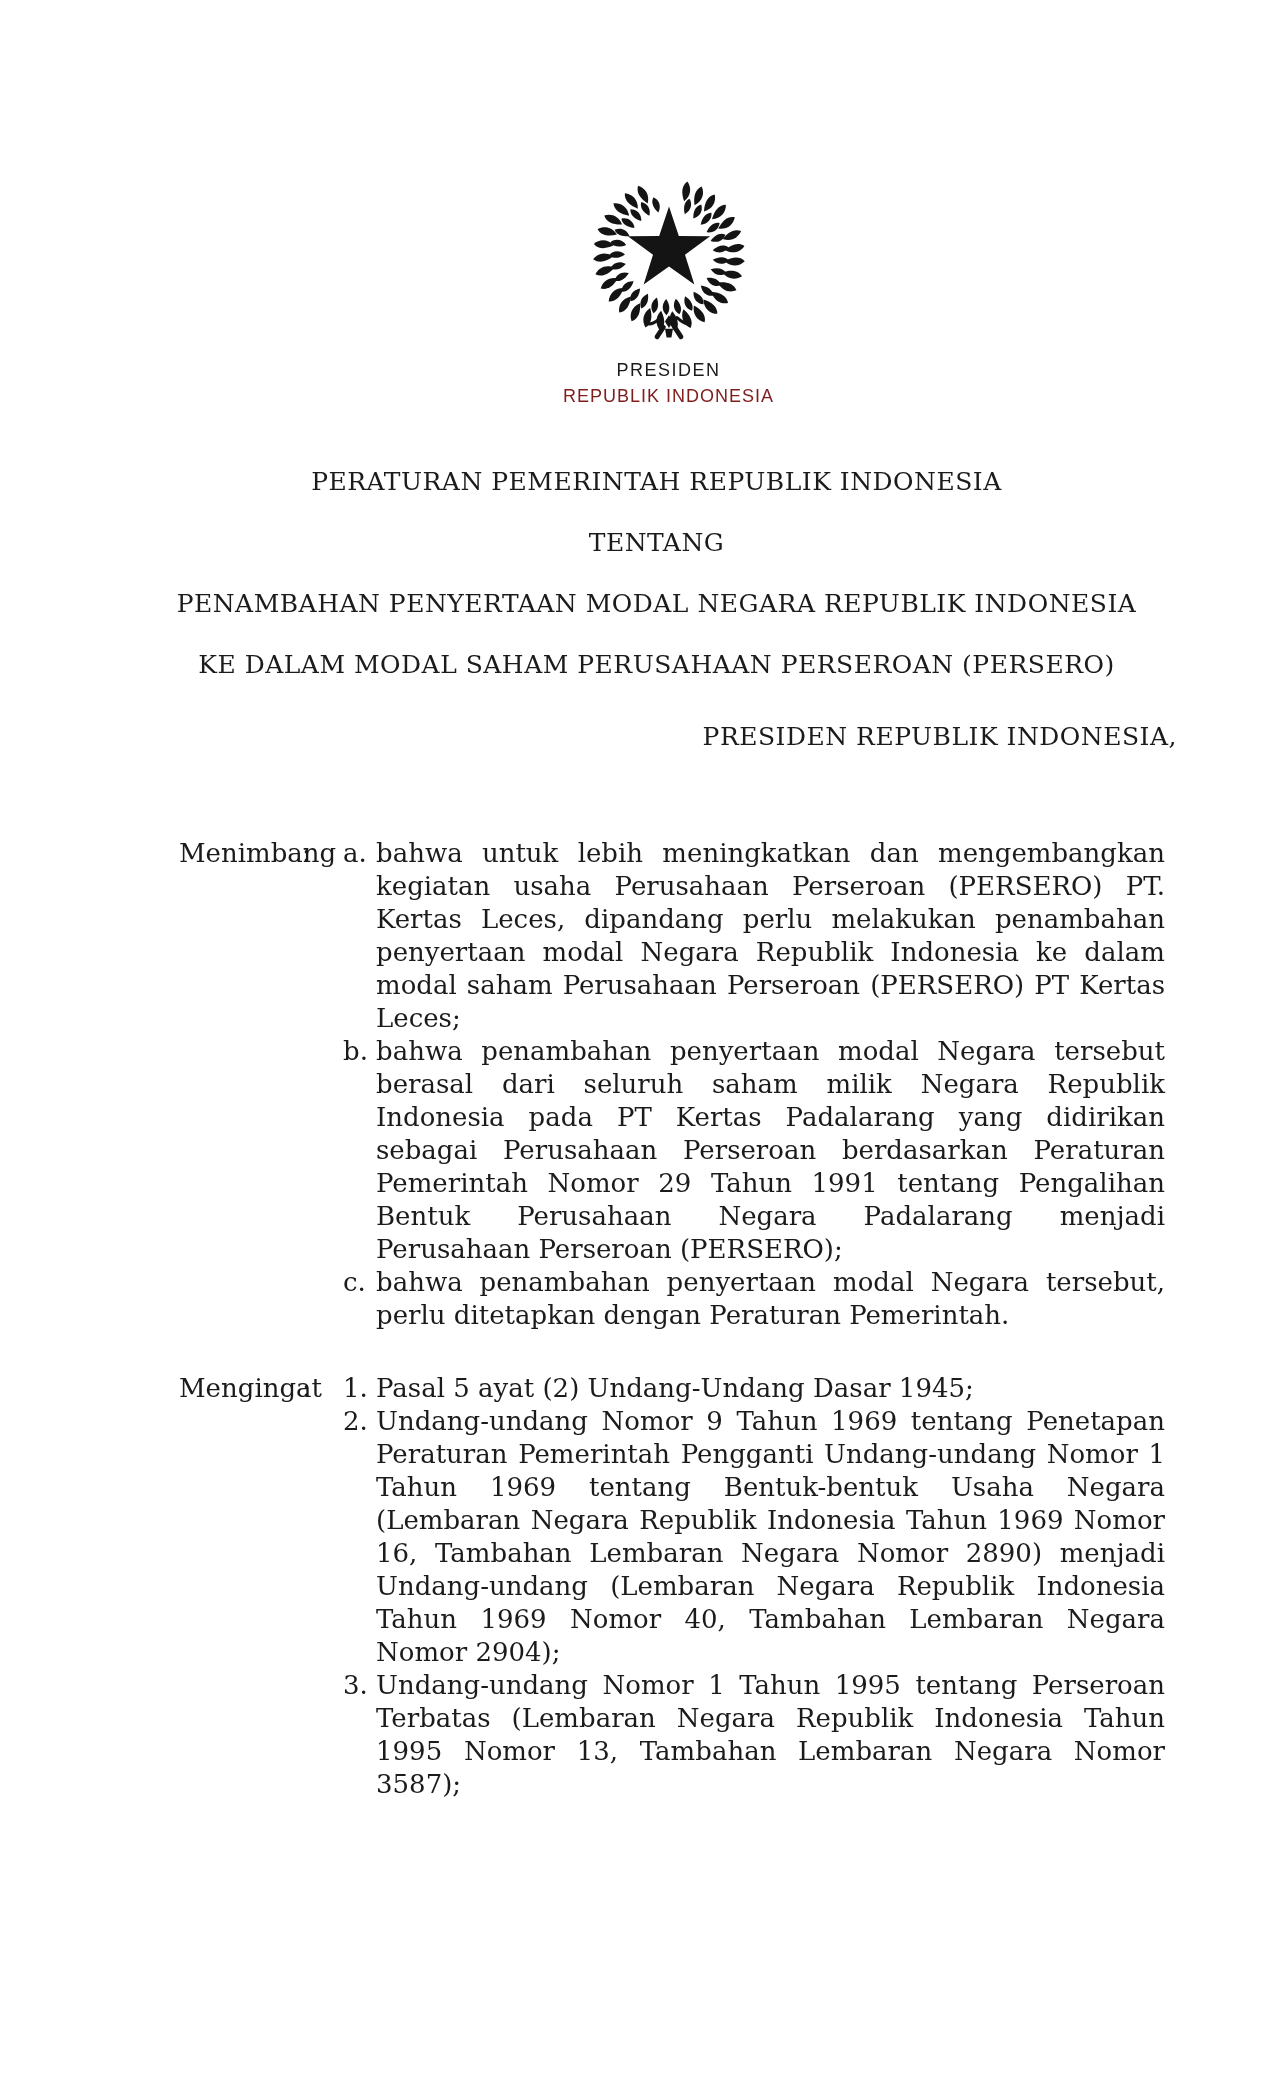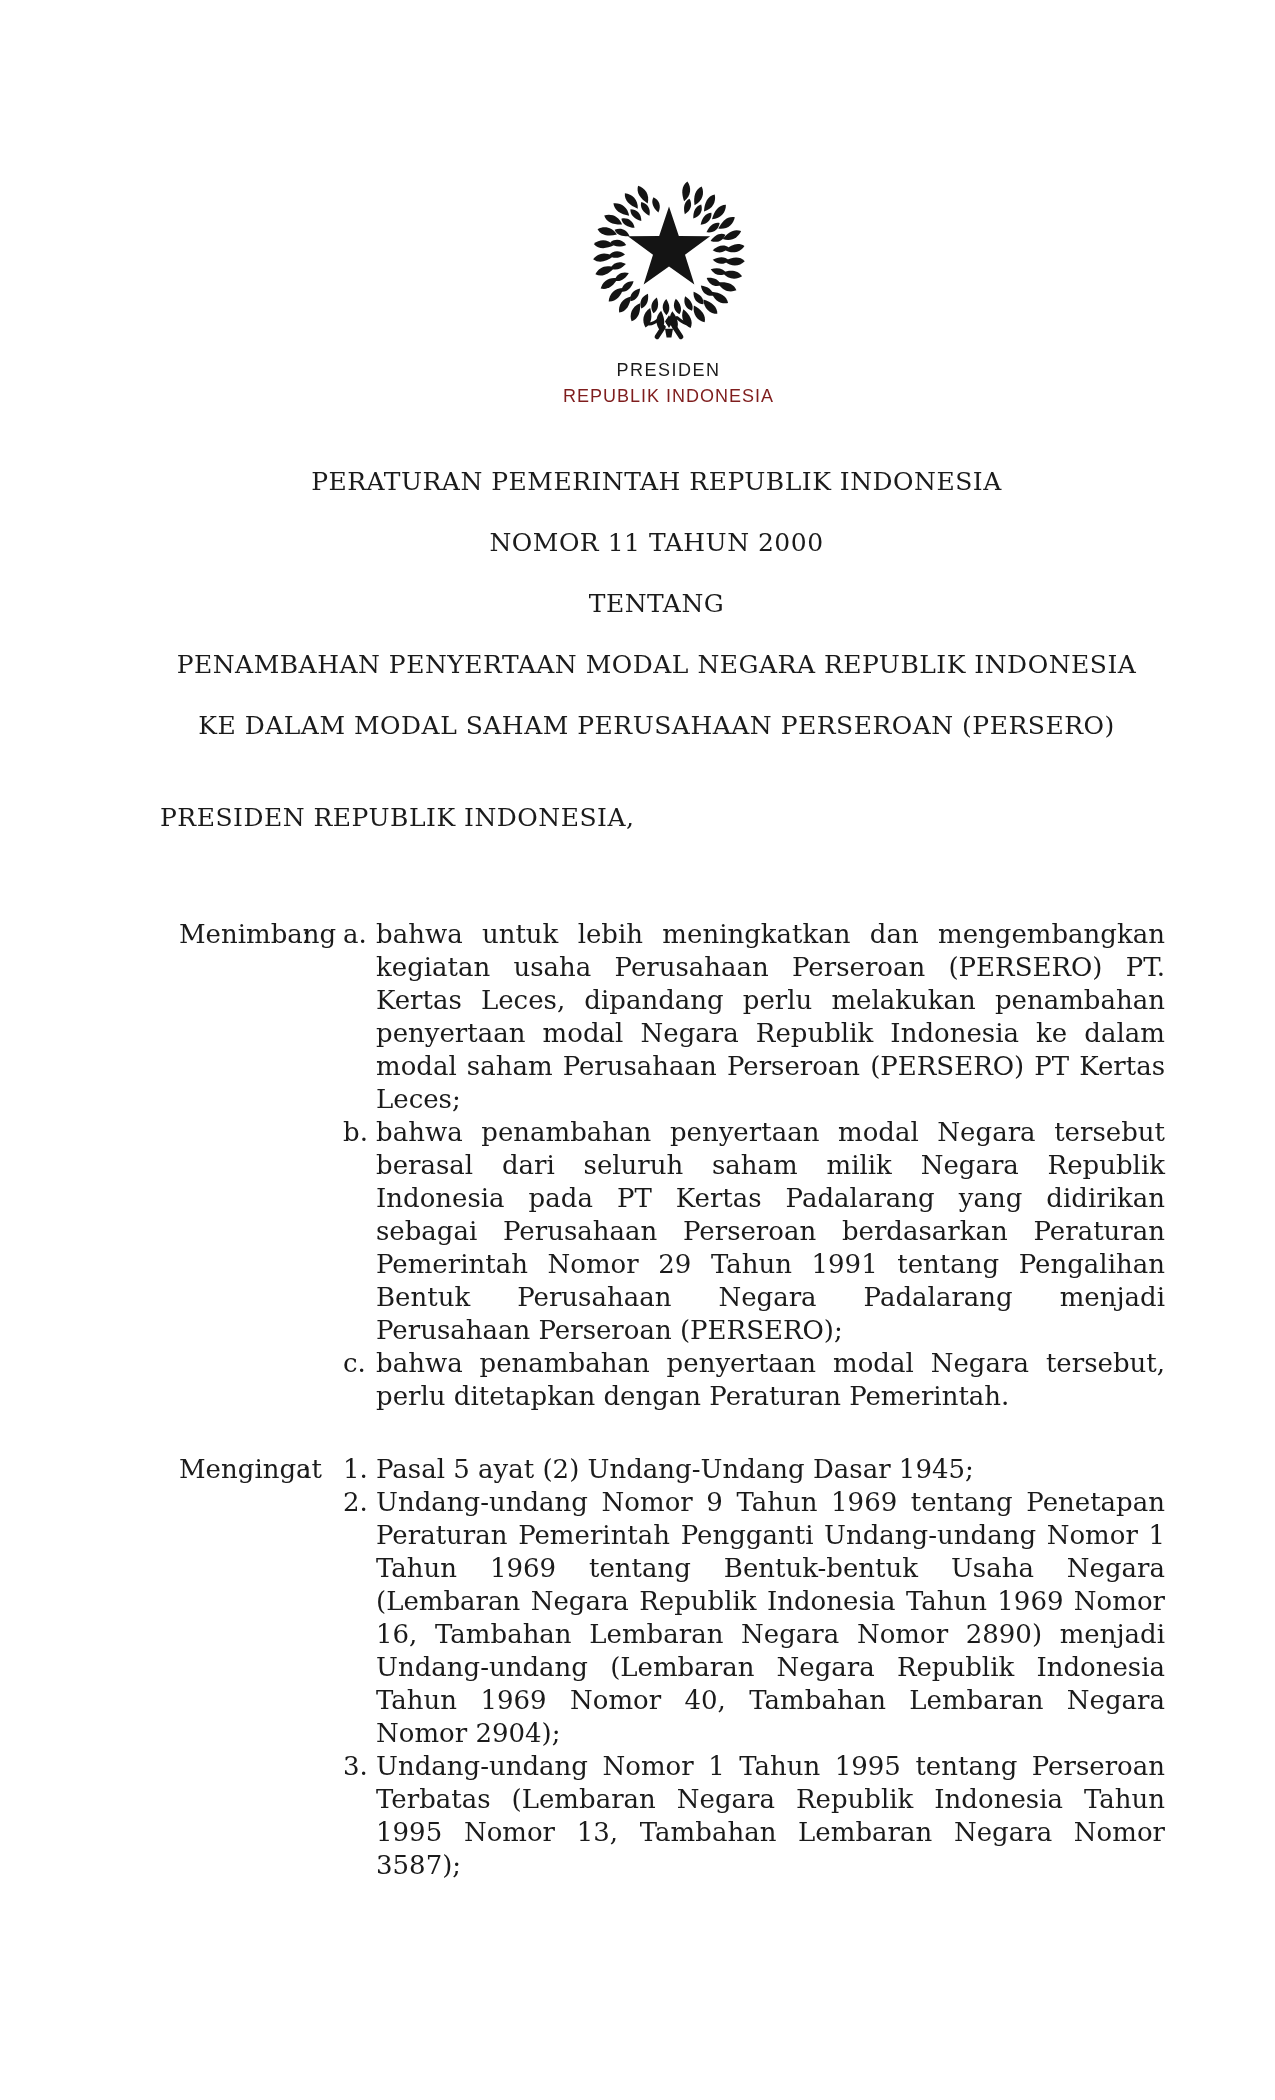--- a/index.html
+++ b/index.html
@@ -58,22 +58,22 @@
     left: 0;
   }
   .title-line {
     font-size: 25px;
     line-height: 33px;
     margin-bottom: 28px;
     letter-spacing: 0.5px;
     white-space: nowrap;
   }
   .opening {
-    margin-top: 59px;
-    text-align: left;
+    margin-top: 39px;
+    text-align: right;
     position: relative;
     left: 12px;
     font-size: 25px;
     line-height: 33px;
     letter-spacing: 0.5px;
   }
 
   
   .clauses {
     margin-top: 84px;
@@ -193,21 +193,20 @@
         <path d="M107,190 l8,12" fill="none" stroke-width="6"></path>
         <path d="M95,192 h10 l-2,11 h-6 Z" stroke="none"></path>
       </g>
     </svg>
     <div class="caption-1">PRESIDEN</div>
     <div class="caption-2">REPUBLIK INDONESIA</div>
   </div>
 
   <div class="title-block">
     <div class="title-line">PERATURAN PEMERINTAH REPUBLIK INDONESIA</div>
-    <div class="title-line">NOMOR 11 TAHUN 2000</div>
     <div class="title-line">TENTANG</div>
     <div class="title-line">PENAMBAHAN PENYERTAAN MODAL NEGARA REPUBLIK INDONESIA</div>
     <div class="title-line">KE DALAM MODAL SAHAM PERUSAHAAN PERSEROAN (PERSERO)</div>
   </div>
 
   <div class="opening">PRESIDEN REPUBLIK INDONESIA,</div>
 
   <div class="clauses">
 
     <section class="clause">

